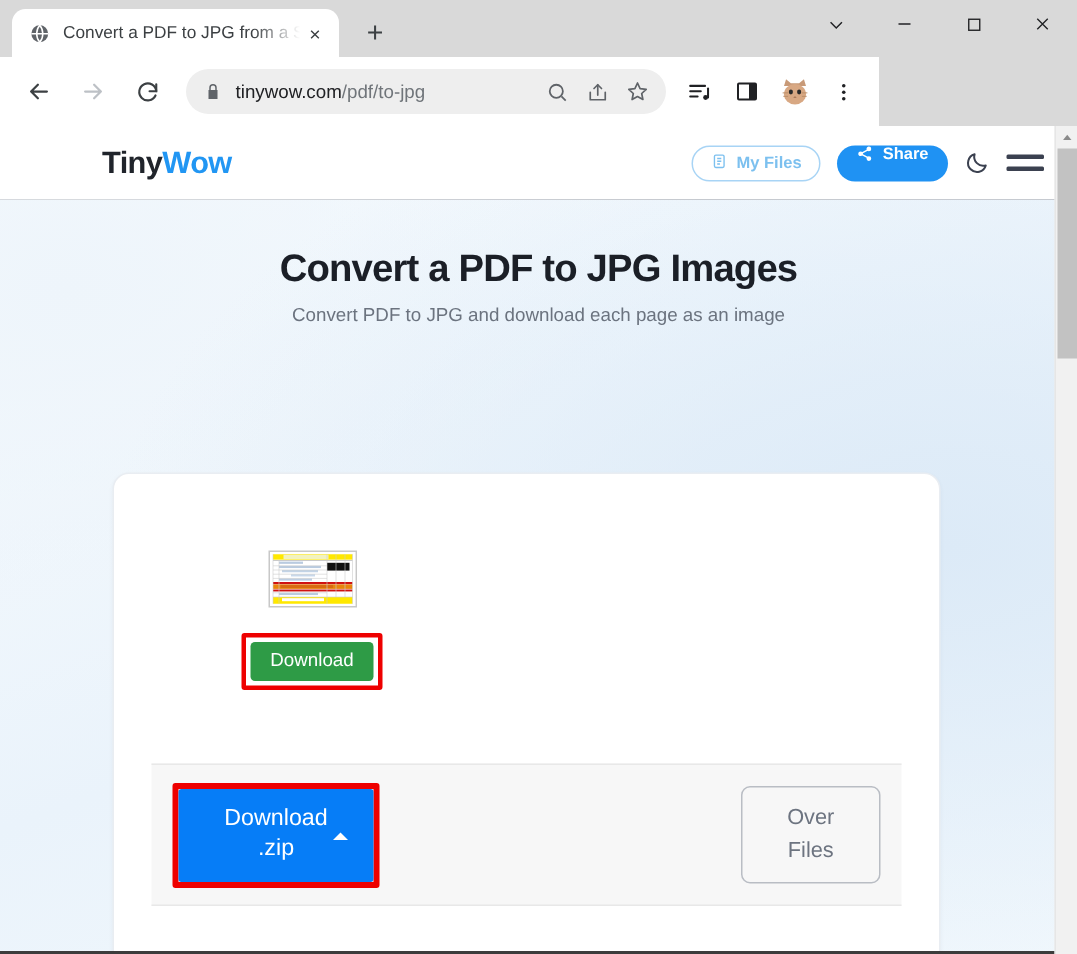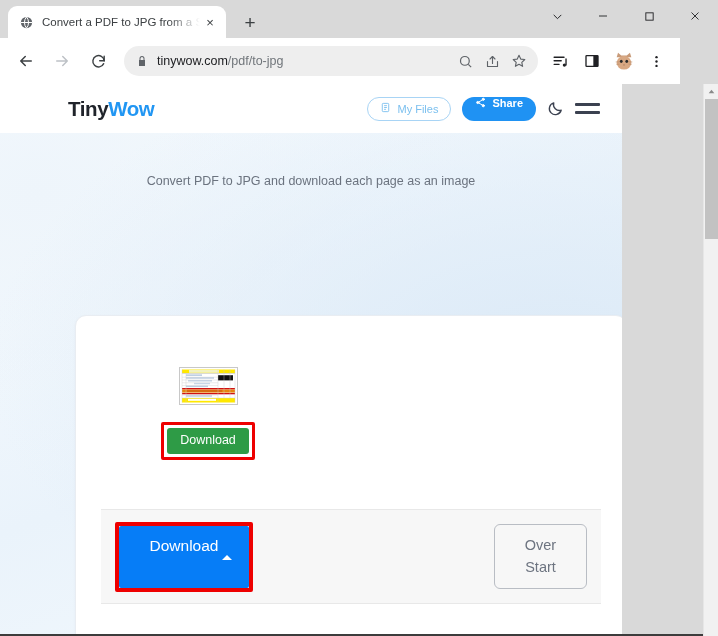--- a/index.html
+++ b/index.html
@@ -96,21 +96,21 @@
     width: 46px; height: 32px;
     display: flex; align-items: center; justify-content: center;
     color: #202124;
   }
   .win-btn svg { display: block; }
 
   
   .toolbar {
     position: absolute;
     top: 38px; left: 0;
-    width: 680px;
+    width: 586px;
     height: 46px;
     background: #ffffff;
     display: flex;
     align-items: center;
     padding: 0 8px;
   }
 
   .nav-btn {
     width: 30px; height: 30px;
     margin: 0 3px;
@@ -165,21 +165,21 @@
     flex: 0 0 auto;
     margin: 0 5px;
     overflow: hidden;
     display: flex; align-items: center; justify-content: center;
   }
 
   
   .viewport {
     position: absolute;
     top: 84px; left: 0;
-    width: 622px;
+    width: 718px;
     height: 552px;
     background: #0f172a;
     overflow: hidden;
   }
 
   .site-header {
     position: relative;
     height: 49px;
     background: #ffffff;
     display: flex;
@@ -208,21 +208,21 @@
     display: flex;
     align-items: center;
     gap: 6px;
     height: 24px;
     padding: 0 12px;
     border: 1px solid #a8d4f5;
     border-radius: 14px;
     background: #ffffff;
     color: #7cc0ef;
     font-size: 11px;
-    font-weight: 400;
+    font-weight: 700;
     white-space: nowrap;
   }
 
   .btn-share {
     display: flex;
     align-items: flex-start;
     gap: 6px;
     height: 24px;
     padding: 0 13px;
     border-radius: 14px;
@@ -596,20 +596,21 @@
 
         <div class="hamburger">
             <i></i>
             <i></i>
           </div>
       </div>
     </div>
 
     <div class="page-body">
 
+      <h1 class="page-title">Convert a PDF to JPG Images</h1>
       <p class="page-subtitle">Convert PDF to JPG and download each page as an image</p>
 
       <div class="card">
 
         <div class="file-area">
           <div class="file-item">
 
             <div class="thumb">
               <svg width="57" height="36" viewBox="0 0 57 36">
                 <rect x="0" y="0" width="57" height="36" fill="#ffffff"></rect>
@@ -641,27 +642,28 @@
             </div>
 
           </div>
         </div>
 
         <div class="actions-bar">
 
           <div class="zip-wrap">
             <div class="btn-zip">
               <span class="zl1">Download</span>
+              <span class="zl2">.zip</span>
               <span class="zip-caret"></span>
             </div>
           </div>
 
           <div class="btn-startover">
             <span>Over</span>
-            <span>Start</span>
+            <span>Files</span>
           </div>
 
         </div>
       </div>
     </div>
   </div>
 
   <div class="scrollbar">
     <div class="sb-arrow">
       <svg width="7" height="7" viewBox="0 0 10 10" fill="#8a8a8a">

